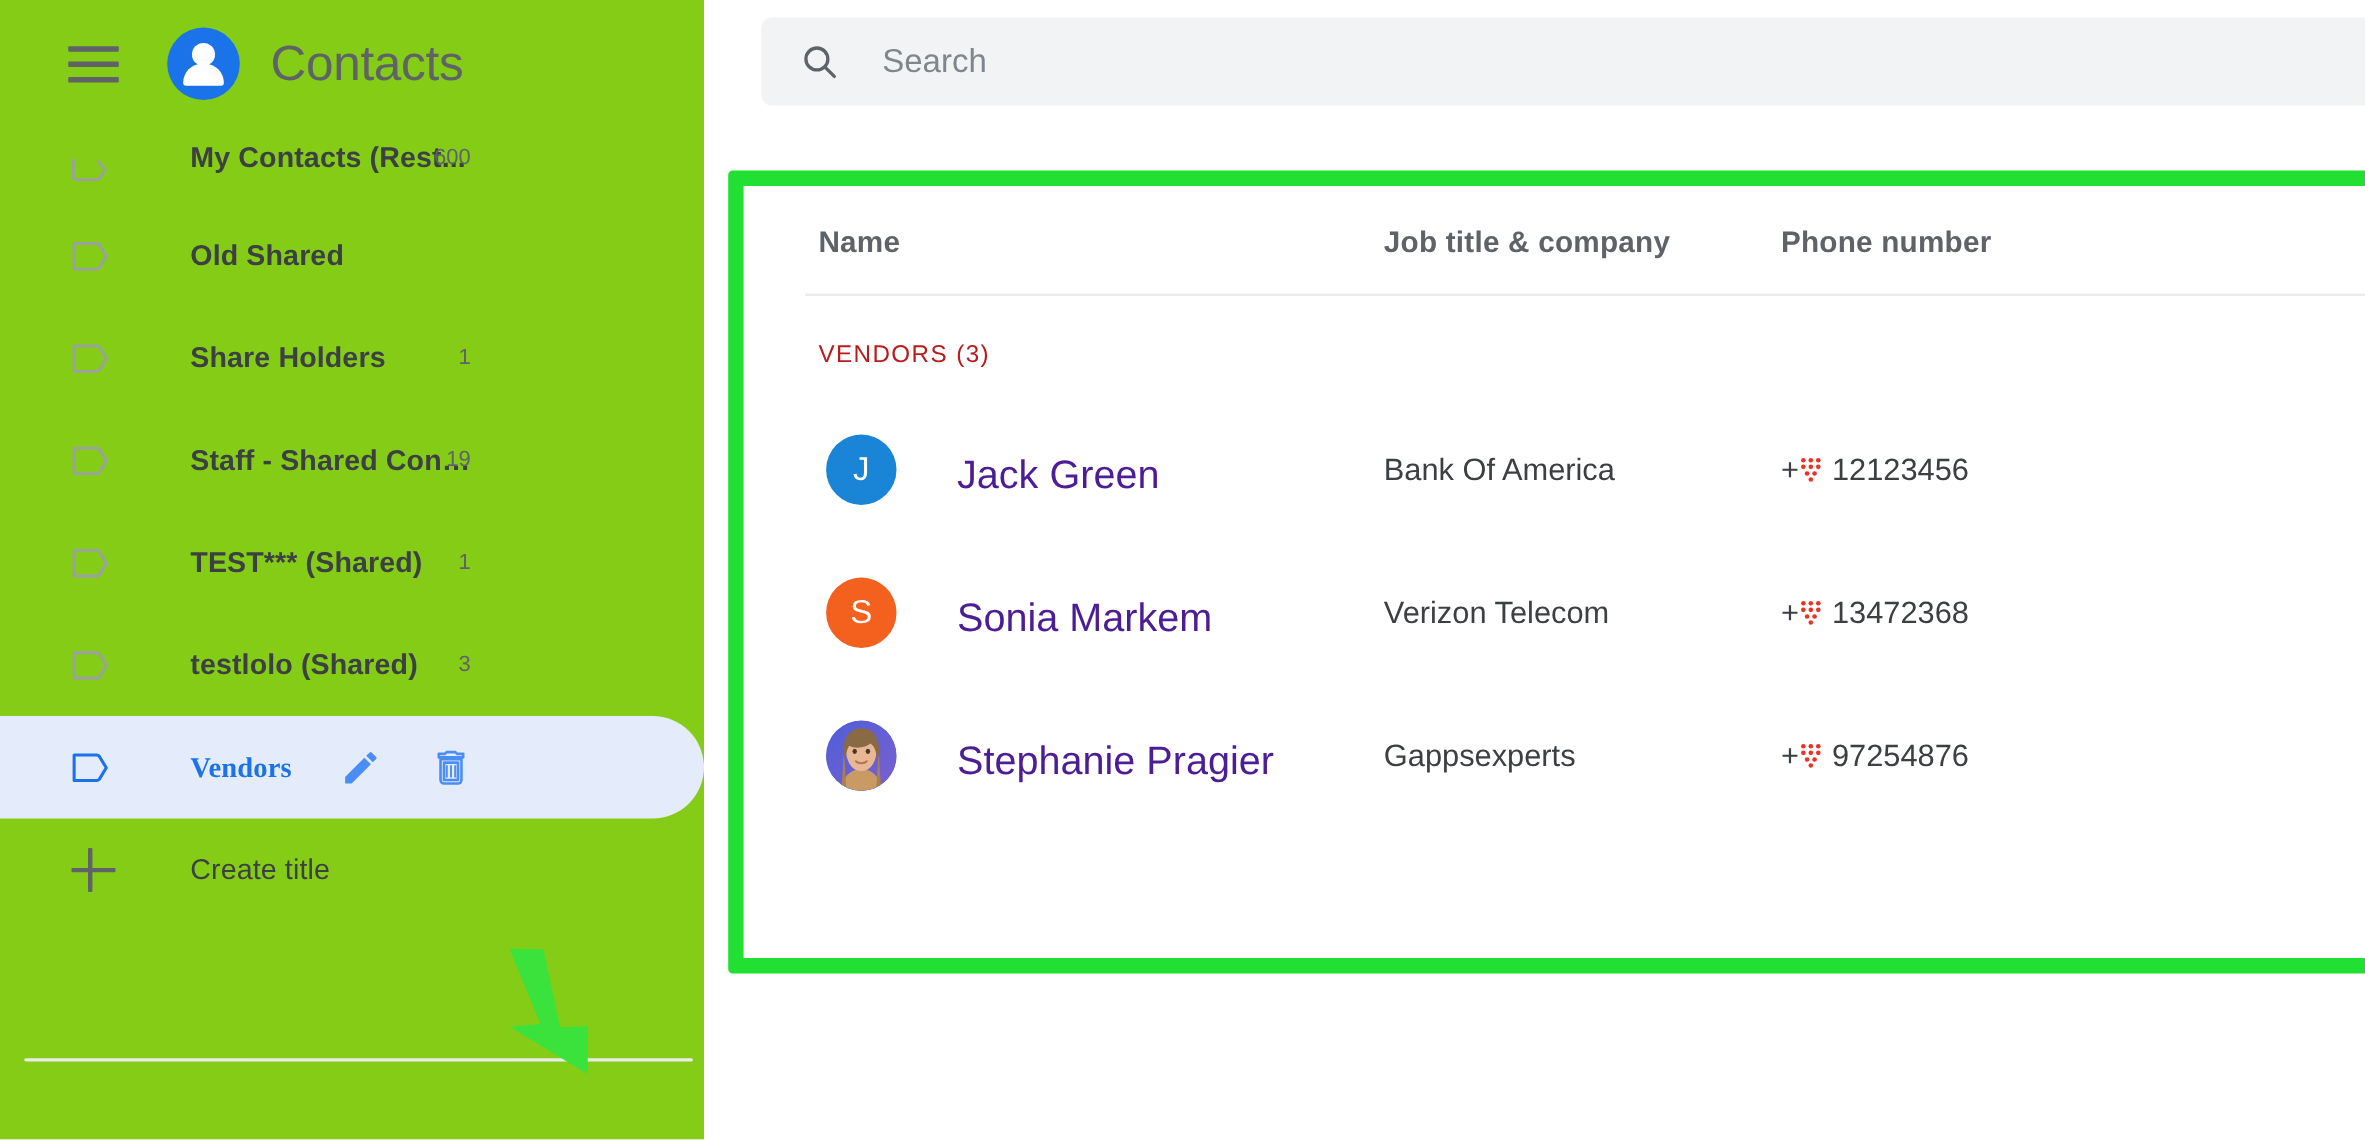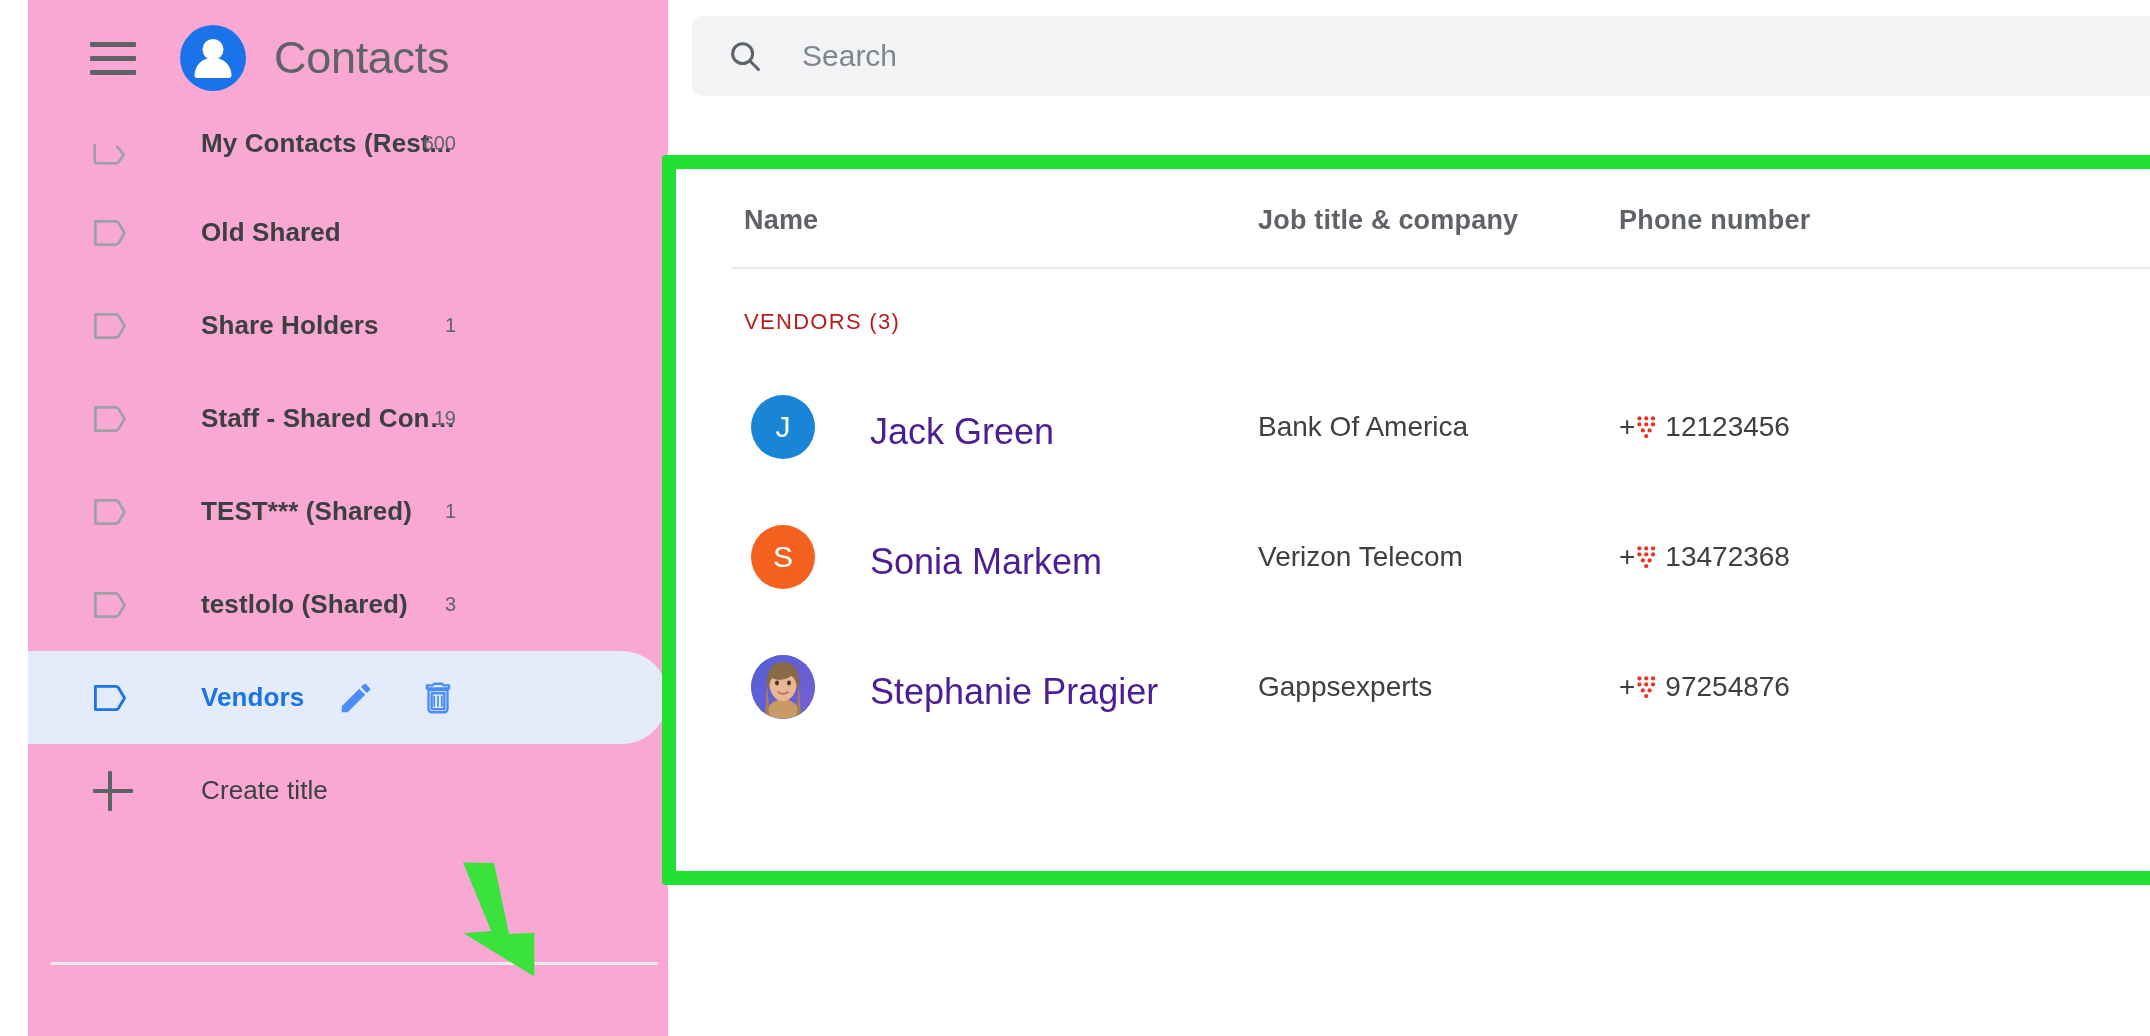--- a/index.html
+++ b/index.html
@@ -21,22 +21,21 @@
     height: 1036px;
   }
 
   
   .sidebar {
     position: absolute;
     left: 0;
     top: 0;
     width: 640px;
     height: 1036px;
-    background: #f9a8d4;
-    margin-left: 28px;
+    background: #84cc16;
   }
 
   .brand-row {
     position: absolute;
     left: 0;
     top: 18px;
     height: 80px;
     display: flex;
     align-items: center;
   }
@@ -105,20 +104,21 @@
     position: relative;
     height: 93px;
     display: flex;
     align-items: center;
     border-radius: 0 48px 48px 0;
     cursor: pointer;
     gap: 28px;
   }
   .label-row.selected {
     background: #e4ebfb;
+    font-family: Liberation Serif, serif;
   }
   .tag-icon {
     width: 46px;
     height: 46px;
     margin-left: 62px;
     flex: none;
     display: flex;
     align-items: center;
     justify-content: center;
   }

